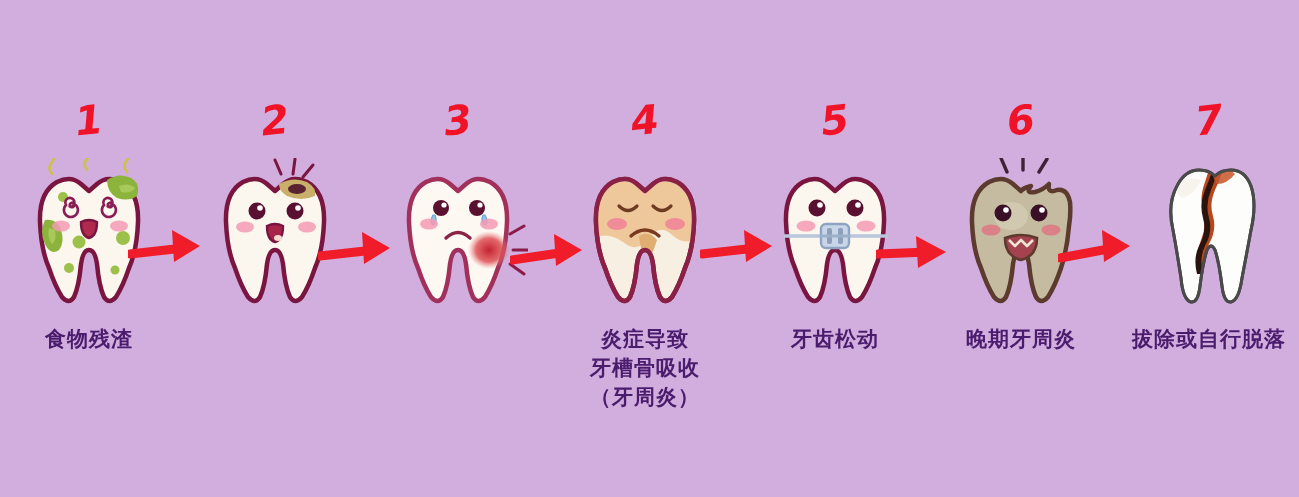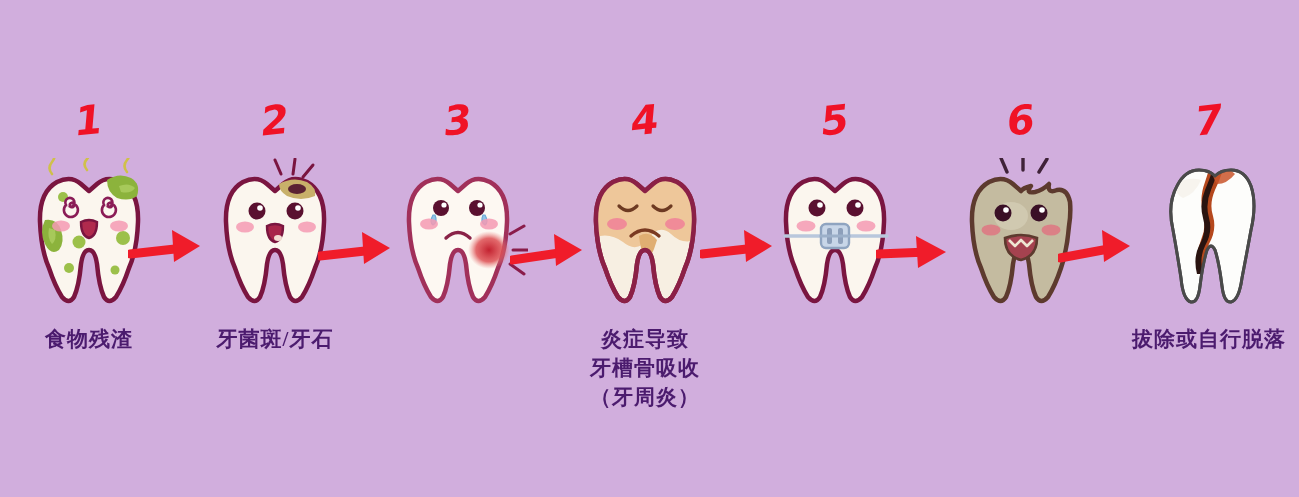--- a/index.html
+++ b/index.html
@@ -106,21 +106,20 @@
         <ellipse cx="102" cy="69" rx="9" ry="5.5" fill="#f59ab3" opacity=".85"></ellipse>
         <path d="M62 68 Q70 64 78 68 Q78 82 70 84 Q62 82 62 68 Z" fill="#a8254a" stroke="#7a1540" stroke-width="2.4"></path>
         <ellipse cx="73" cy="80" rx="4" ry="3" fill="#f3dcd2"></ellipse>
         <g stroke="#7a1540" stroke-width="3" stroke-linecap="round">
           <path d="M76 16 L70 2"></path>
           <path d="M88 16 L90 1"></path>
           <path d="M98 19 L108 7"></path>
         </g>
       </svg>
     </div>
-    <div class="label">牙菌斑/牙石</div>
   </div>
 
   <div class="step" style="left:365px;">
     <div class="num">3</div>
     <div class="tooth-wrap">
       <svg width="140" height="150" viewBox="0 0 140 150">
         <path d="M30 110 Q22 92 21 64 Q20 34 38 24 Q52 17 62 26 Q70 33 70 33 Q70 33 78 26 Q88 17 102 24 Q120 34 119 64 Q118 92 110 110 Q104 128 97 139 Q90 147 85 139 Q80 128 78 106 Q76 92 70 92 Q64 92 62 106 Q60 128 55 139 Q50 147 43 139 Q36 128 30 110 Z" fill="#fdf8f2" stroke="#a1305a" stroke-width="4.5" stroke-linejoin="round"></path>
         <radialGradient id="infl3">
           <stop offset="0%" stop-color="#c32230"></stop>
           <stop offset="62%" stop-color="#de5054" stop-opacity=".85"></stop>
@@ -195,20 +194,21 @@
         </g>
         <ellipse cx="41" cy="68" rx="9.5" ry="5.5" fill="#f59ab3" opacity=".85"></ellipse>
         <ellipse cx="101" cy="68" rx="9.5" ry="5.5" fill="#f59ab3" opacity=".85"></ellipse>
         <path d="M20 78 L122 78" stroke="#b9c7dc" stroke-width="3.4" stroke-linecap="round"></path>
         <rect x="56" y="66" width="28" height="24" rx="5" fill="#c8d6e8" stroke="#8fa4c0" stroke-width="2.4"></rect>
         <rect x="62" y="70" width="5" height="16" rx="2" fill="#8d9fba"></rect>
         <rect x="73" y="70" width="5" height="16" rx="2" fill="#8d9fba"></rect>
         <path d="M56 78 L84 78" stroke="#9cb0c9" stroke-width="3" stroke-linecap="round"></path>
       </svg>
     </div>
+    <div class="label">牙齿松动</div>
   </div>
 
   <div class="step" style="left:928px;">
     <div class="num">6</div>
     <div class="tooth-wrap">
       <svg width="140" height="150" viewBox="0 0 140 150">
         <path d="M30 110 Q22 92 21 64 Q20 34 38 24 Q52 17 62 26 Q70 33 70 33 Q72 30 80 28 Q74 36 84 34 Q92 32 98 26 Q96 36 106 32 Q116 30 119 44 Q120 56 118 68 Q116 92 110 110 Q104 128 97 139 Q90 147 85 139 Q80 128 78 106 Q76 92 70 92 Q64 92 62 106 Q60 128 55 139 Q50 147 43 139 Q36 128 30 110 Z" fill="#c4bba0" stroke="#5d3a2e" stroke-width="4.5" stroke-linejoin="round"></path>
         <ellipse cx="60" cy="58" rx="17" ry="14" fill="#d8d2bb" opacity=".6"></ellipse>
         <g fill="#3a1026">
           <circle cx="52" cy="55" r="8.5"></circle>
@@ -222,20 +222,21 @@
         <ellipse cx="100" cy="72" rx="9.5" ry="5.5" fill="#e1727f" opacity=".8"></ellipse>
         <path d="M54 80 Q70 74 86 80 Q86 98 70 102 Q54 98 54 80 Z" fill="#a5424f" stroke="#5d3a2e" stroke-width="2.6"></path>
         <path d="M58 82 L64 88 L70 82 L76 88 L82 82" fill="none" stroke="#efe6d2" stroke-width="2.6" stroke-linejoin="round"></path>
         <g stroke="#3f2238" stroke-width="3.4" stroke-linecap="round">
           <path d="M56 14 L50 0"></path>
           <path d="M72 12 L72 -3"></path>
           <path d="M88 14 L96 1"></path>
         </g>
       </svg>
     </div>
+    <div class="label">晚期牙周炎</div>
   </div>
 
   <div class="step" style="left:1116px;">
     <div class="num">7</div>
     <div class="tooth-wrap">
       <svg width="140" height="160" viewBox="0 0 140 160" style="margin-top:-4px;">
         <defs>
           <clipPath id="tclip7">
             <path d="M38 32 Q46 16 60 16 Q70 16 76 22 Q82 16 92 16 Q106 16 112 32 Q118 50 112 76 Q108 98 103 124 Q100 146 92 148 Q85 149 83 132 Q80 108 76 96 Q72 88 68 96 Q64 108 61 132 Q59 149 52 148 Q44 146 42 124 Q38 98 34 76 Q28 50 38 32 Z"></path>
           </clipPath>

